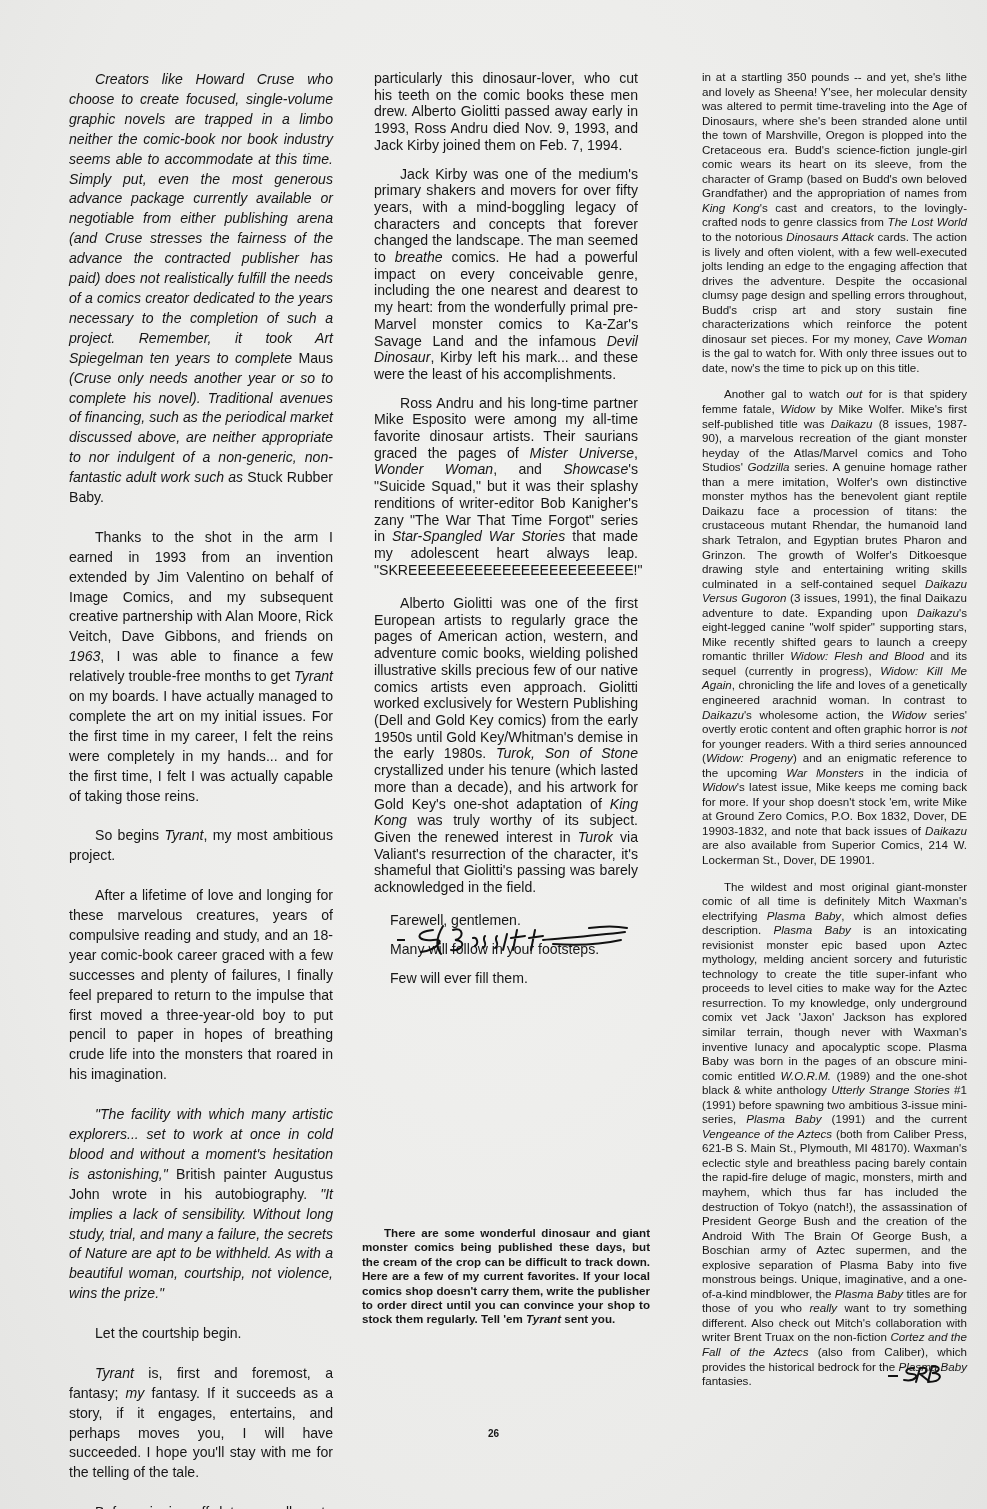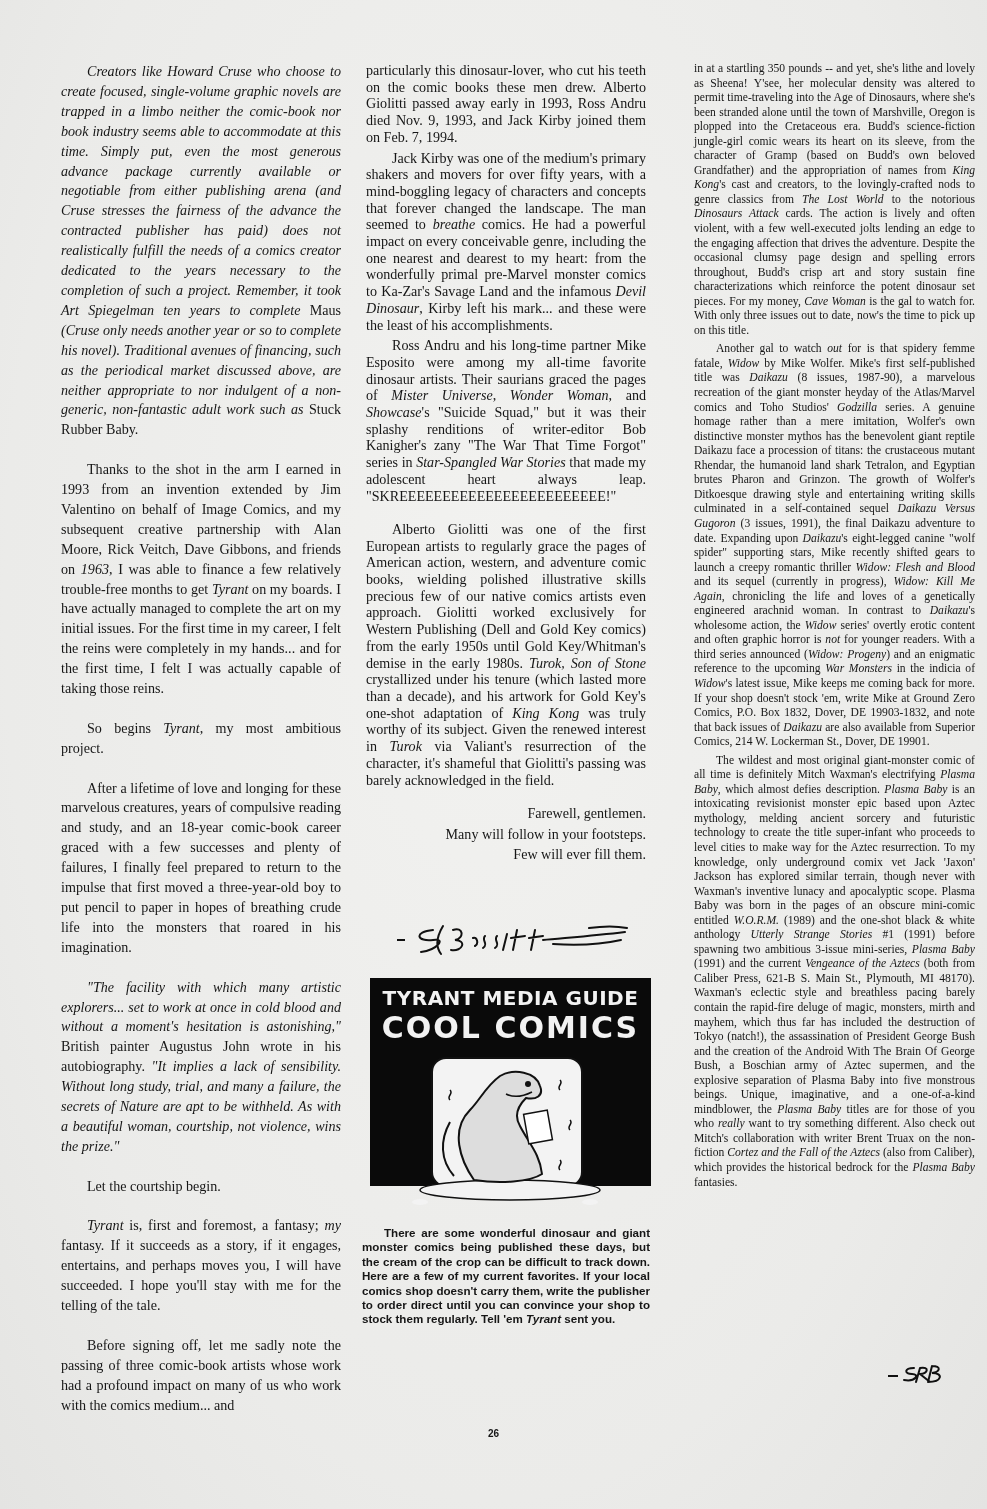--- a/index.html
+++ b/index.html
@@ -12,30 +12,30 @@
     font-family: "Liberation Sans", sans-serif;
   }
   .page {
     position: absolute; left: 0; top: 0; width: 987px; height: 1509px;
     background: radial-gradient(ellipse at 50% 40%, #f2f2f0 0%, #ebebe9 70%, #e4e4e2 100%);
   }
   .col {
     position: absolute;
     text-align: justify;
   }
-  .col p { margin: 4px; font-family: Liberation Serif, serif; }
+  .col p { margin: 12px; }
   .col1 { left: 57px; top: 58px; width: 288px; font-size: 14.1px; line-height: 19.9px; }
   .col2 { left: 362px; top: 58px; width: 288px; font-size: 14.1px; line-height: 16.7px; }
   .col3 { left: 690px; top: 58px; width: 289px; font-size: 11.6px; line-height: 14.55px; }
   .indent { text-indent: 26px; }
   .col3 .indent { text-indent: 22px; }
   .gap { margin-top: 19.9px !important; }
   .gap2 { margin-top: 16.7px !important; }
   i, em { font-style: italic; }
-  .farewell { margin-left: 28px !important; text-align: right; }
+  .farewell { margin-left: 28px !important; text-align: left; }
   .signature {
     position: absolute; left: 393px; top: 918px; width: 240px; height: 40px;
   }
   .promo {
     position: absolute; left: 370px; top: 978px; width: 281px; height: 208px;
     background: #0a0a0a;
   }
   .promo-title1 {
     position: absolute; left: 0; top: 8px; width: 100%; text-align: center;
     color: #f2f2f2; font-family: "DejaVu Sans", sans-serif; font-weight: bold;
@@ -81,36 +81,20 @@
     <p class="farewell">Few will ever fill them.</p>
   </div>
 
   <div class="signature">
     <svg width="240" height="40" viewBox="0 0 240 40">
       <line x1="4" y1="22" x2="12" y2="22" stroke="#111" stroke-width="2"></line>
       <path d="M40 12 C20 14 24 24 40 22 C54 20 44 32 28 34 M50 8 C44 18 42 28 48 36 M60 12 C70 8 72 20 62 22 C74 22 70 34 58 32 M80 20 C84 18 86 26 82 28 M92 18 C88 22 96 26 90 30 M104 18 C100 22 108 26 102 30 M114 16 L110 32 M118 20 L132 18 M124 12 L120 32 M136 20 L150 18 M142 12 L138 32 M150 22 C170 20 200 18 232 14 M160 26 C190 28 210 26 228 22 M196 10 C210 8 224 8 234 10" fill="none" stroke="#111" stroke-width="2" stroke-linecap="round"></path>
     </svg>
   </div>
 
-  <div class="promo">
-    <div class="promo-title1">TYRANT MEDIA GUIDE</div>
-    <div class="promo-title2">COOL COMICS</div>
-    <svg class="promo-art" viewBox="0 0 200 160">
-      <rect x="22" y="8" width="150" height="128" rx="14" fill="#f3f3f3" stroke="#111" stroke-width="2"></rect>
-      <ellipse cx="100" cy="140" rx="90" ry="10" fill="#f3f3f3" stroke="#111" stroke-width="1.5"></ellipse>
-      <ellipse cx="10" cy="152" rx="8" ry="3" fill="#f3f3f3"></ellipse>
-      <ellipse cx="180" cy="152" rx="8" ry="3" fill="#f3f3f3"></ellipse>
-      <path d="M64 130 C50 110 40 80 60 60 C70 50 76 36 90 26 C104 18 126 22 130 36 C134 46 126 50 116 48 C108 56 104 66 110 76 C118 92 130 104 132 124 C120 132 90 134 64 130 Z" fill="#ddd" stroke="#111" stroke-width="2"></path>
-      <circle cx="118" cy="34" r="3" fill="#111"></circle>
-      <path d="M96 44 C104 48 114 46 122 42" fill="none" stroke="#111" stroke-width="1.5"></path>
-      <rect x="116" y="62" width="24" height="30" fill="#fff" stroke="#111" stroke-width="1.5" transform="rotate(-10 128 77)"></rect>
-      <path d="M40 72 C30 90 30 110 44 126" fill="none" stroke="#111" stroke-width="2"></path>
-      <path d="M150 30 c4 4 -4 6 0 10 M160 70 c4 4 -4 6 0 10 M40 40 c4 4 -4 6 0 10 M150 110 c4 4 -4 6 0 10" fill="none" stroke="#111" stroke-width="1.5"></path>
-    </svg>
-  </div>
 
   <div class="col2-lower">
     <p class="indent"><span>There are some wonderful dinosaur and giant monster comics being published these days, but the cream of the crop can be difficult to track down. Here are a few of my current favorites. If your local comics shop doesn't carry them, write the publisher to order direct until you can convince your shop to stock them regularly. Tell 'em </span><i>Tyrant</i><span> sent you.</span></p>
   </div>
 
   <div class="col col3">
     <p><span>in at a startling 350 pounds -- and yet, she's lithe and lovely as Sheena! Y'see, her molecular density was altered to permit time-traveling into the Age of Dinosaurs, where she's been stranded alone until the town of Marshville, Oregon is plopped into the Cretaceous era. Budd's science-fiction jungle-girl comic wears its heart on its sleeve, from the character of Gramp (based on Budd's own beloved Grandfather) and the appropriation of names from </span><i>King Kong</i><span>'s cast and creators, to the lovingly-crafted nods to genre classics from </span><i>The Lost World</i><span> to the notorious </span><i>Dinosaurs Attack</i><span> cards. The action is lively and often violent, with a few well-executed jolts lending an edge to the engaging affection that drives the adventure. Despite the occasional clumsy page design and spelling errors throughout, Budd's crisp art and story sustain fine characterizations which reinforce the potent dinosaur set pieces. For my money, </span><i>Cave Woman</i><span> is the gal to watch for. With only three issues out to date, now's the time to pick up on this title.</span></p>
     <p class="indent"><span>Another gal to watch </span><i>out</i><span> for is that spidery femme fatale, </span><i>Widow</i><span> by Mike Wolfer. Mike's first self-published title was </span><i>Daikazu</i><span> (8 issues, 1987-90), a marvelous recreation of the giant monster heyday of the Atlas/Marvel comics and Toho Studios' </span><i>Godzilla</i><span> series. A genuine homage rather than a mere imitation, Wolfer's own distinctive monster mythos has the benevolent giant reptile Daikazu face a procession of titans: the crustaceous mutant Rhendar, the humanoid land shark Tetralon, and Egyptian brutes Pharon and Grinzon. The growth of Wolfer's Ditkoesque drawing style and entertaining writing skills culminated in a self-contained sequel </span><i>Daikazu Versus Gugoron</i><span> (3 issues, 1991), the final Daikazu adventure to date. Expanding upon </span><i>Daikazu</i><span>'s eight-legged canine "wolf spider" supporting stars, Mike recently shifted gears to launch a creepy romantic thriller </span><i>Widow: Flesh and Blood</i><span> and its sequel (currently in progress), </span><i>Widow: Kill Me Again</i><span>, chronicling the life and loves of a genetically engineered arachnid woman. In contrast to </span><i>Daikazu</i><span>'s wholesome action, the </span><i>Widow</i><span> series' overtly erotic content and often graphic horror is </span><i>not</i><span> for younger readers. With a third series announced (</span><i>Widow: Progeny</i><span>) and an enigmatic reference to the upcoming </span><i>War Monsters</i><span> in the indicia of </span><i>Widow</i><span>'s latest issue, Mike keeps me coming back for more. If your shop doesn't stock 'em, write Mike at Ground Zero Comics, P.O. Box 1832, Dover, DE 19903-1832, and note that back issues of </span><i>Daikazu</i><span> are also available from Superior Comics, 214 W. Lockerman St., Dover, DE 19901.</span></p>
     <p class="indent"><span>The wildest and most original giant-monster comic of all time is definitely Mitch Waxman's electrifying </span><i>Plasma Baby</i><span>, which almost defies description. </span><i>Plasma Baby</i><span> is an intoxicating revisionist monster epic based upon Aztec mythology, melding ancient sorcery and futuristic technology to create the title super-infant who proceeds to level cities to make way for the Aztec resurrection. To my knowledge, only underground comix vet Jack 'Jaxon' Jackson has explored similar terrain, though never with Waxman's inventive lunacy and apocalyptic scope. Plasma Baby was born in the pages of an obscure mini-comic entitled </span><i>W.O.R.M.</i><span> (1989) and the one-shot black &amp; white anthology </span><i>Utterly Strange Stories</i><span> #1 (1991) before spawning two ambitious 3-issue mini-series, </span><i>Plasma Baby</i><span> (1991) and the current </span><i>Vengeance of the Aztecs</i><span> (both from Caliber Press, 621-B S. Main St., Plymouth, MI 48170). Waxman's eclectic style and breathless pacing barely contain the rapid-fire deluge of magic, monsters, mirth and mayhem, which thus far has included the destruction of Tokyo (natch!), the assassination of President George Bush and the creation of the Android With The Brain Of George Bush, a Boschian army of Aztec supermen, and the explosive separation of Plasma Baby into five monstrous beings. Unique, imaginative, and a one-of-a-kind mindblower, the </span><i>Plasma Baby</i><span> titles are for those of you who </span><i>really</i><span> want to try something different. Also check out Mitch's collaboration with writer Brent Truax on the non-fiction </span><i>Cortez and the Fall of the Aztecs</i><span> (also from Caliber), which provides the historical bedrock for the </span><i>Plasma Baby</i><span> fantasies.</span></p>
   </div>

